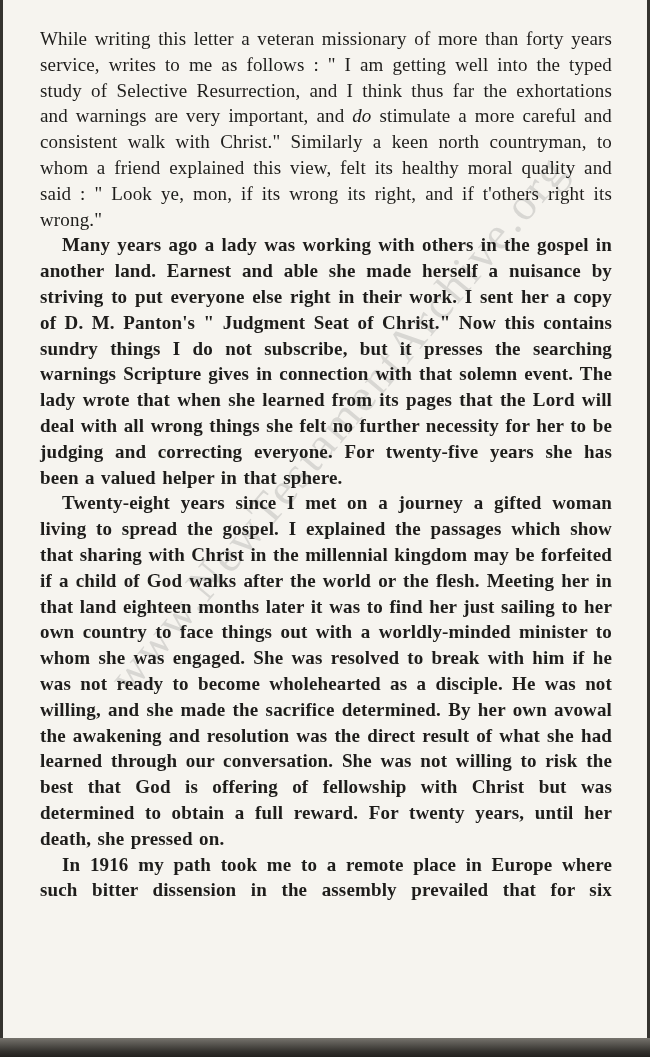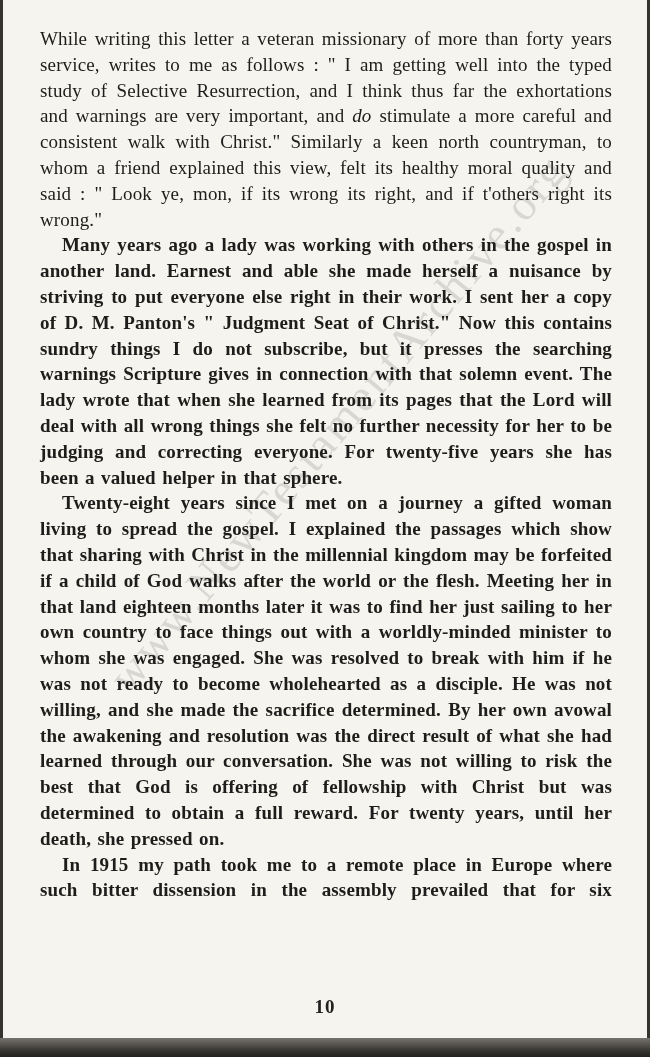--- a/index.html
+++ b/index.html
@@ -72,19 +72,18 @@
 </style>
 </head>
 <body>
 
 <div class="page" style="background: rgb(246, 244, 239);">
   <div class="watermark">www.NewTestamentArchive.org</div>
   <div class="text-block" style="color: rgb(30, 29, 27);">
       <p class="para">While writing this letter a veteran missionary of more than forty years service, writes to me as follows : " I am getting well into the typed study of Selective Resurrection, and I think thus far the exhortations and warnings are very important, and <em>do</em> stimulate a more careful and consistent walk with Christ."  Similarly a keen north countryman, to whom a friend explained this view, felt its healthy moral quality and said : " Look ye, mon, if its wrong its right, and if t'others right its wrong."</p>
       <p class="para indent">Many years ago a lady was working with others in the gospel in another land.  Earnest and able she made herself a nuisance by striving to put everyone else right in their work.  I sent her a copy of D. M. Panton's " Judgment Seat of Christ." Now this contains sundry things I do not subscribe, but it presses the searching warnings Scripture gives in connection with that solemn event.  The lady wrote that when she learned from its pages that the Lord will deal with all wrong things she felt no further necessity for her to be judging and correcting everyone.  For twenty-five years she has been a valued helper in that sphere.</p>
       <p class="para indent">Twenty-eight years since I met on a journey a gifted woman living to spread the gospel.  I explained the passages which show that sharing with Christ in the millennial kingdom may be forfeited if a child of God walks after the world or the flesh.  Meeting her in that land eighteen months later it was to find her just sailing to her own country to face things out with a worldly-minded minister to whom she was engaged.  She was resolved to break with him if he was not ready to become wholehearted as a disciple.  He was not willing, and she made the sacrifice determined.  By her own avowal the awakening and resolution was the direct result of what she had learned through our conversation.  She was not willing to risk the best that God is offering of fellowship with Christ but was determined to obtain a full reward.  For twenty years, until her death, she pressed on.</p>
-      <p class="para indent justify-last">In 1915 my path took me to a remote place in Europe where such bitter dissension in the assembly prevailed that for six</p>
+      <p class="para indent justify-last">In 1916 my path took me to a remote place in Europe where such bitter dissension in the assembly prevailed that for six</p>
     </div>
-  <div class="page-number">10</div>
   <div class="edge edge-left"></div>
   <div class="edge edge-right"></div>
   <div class="edge-bottom"></div>
 </div>
 
 </body></html>

